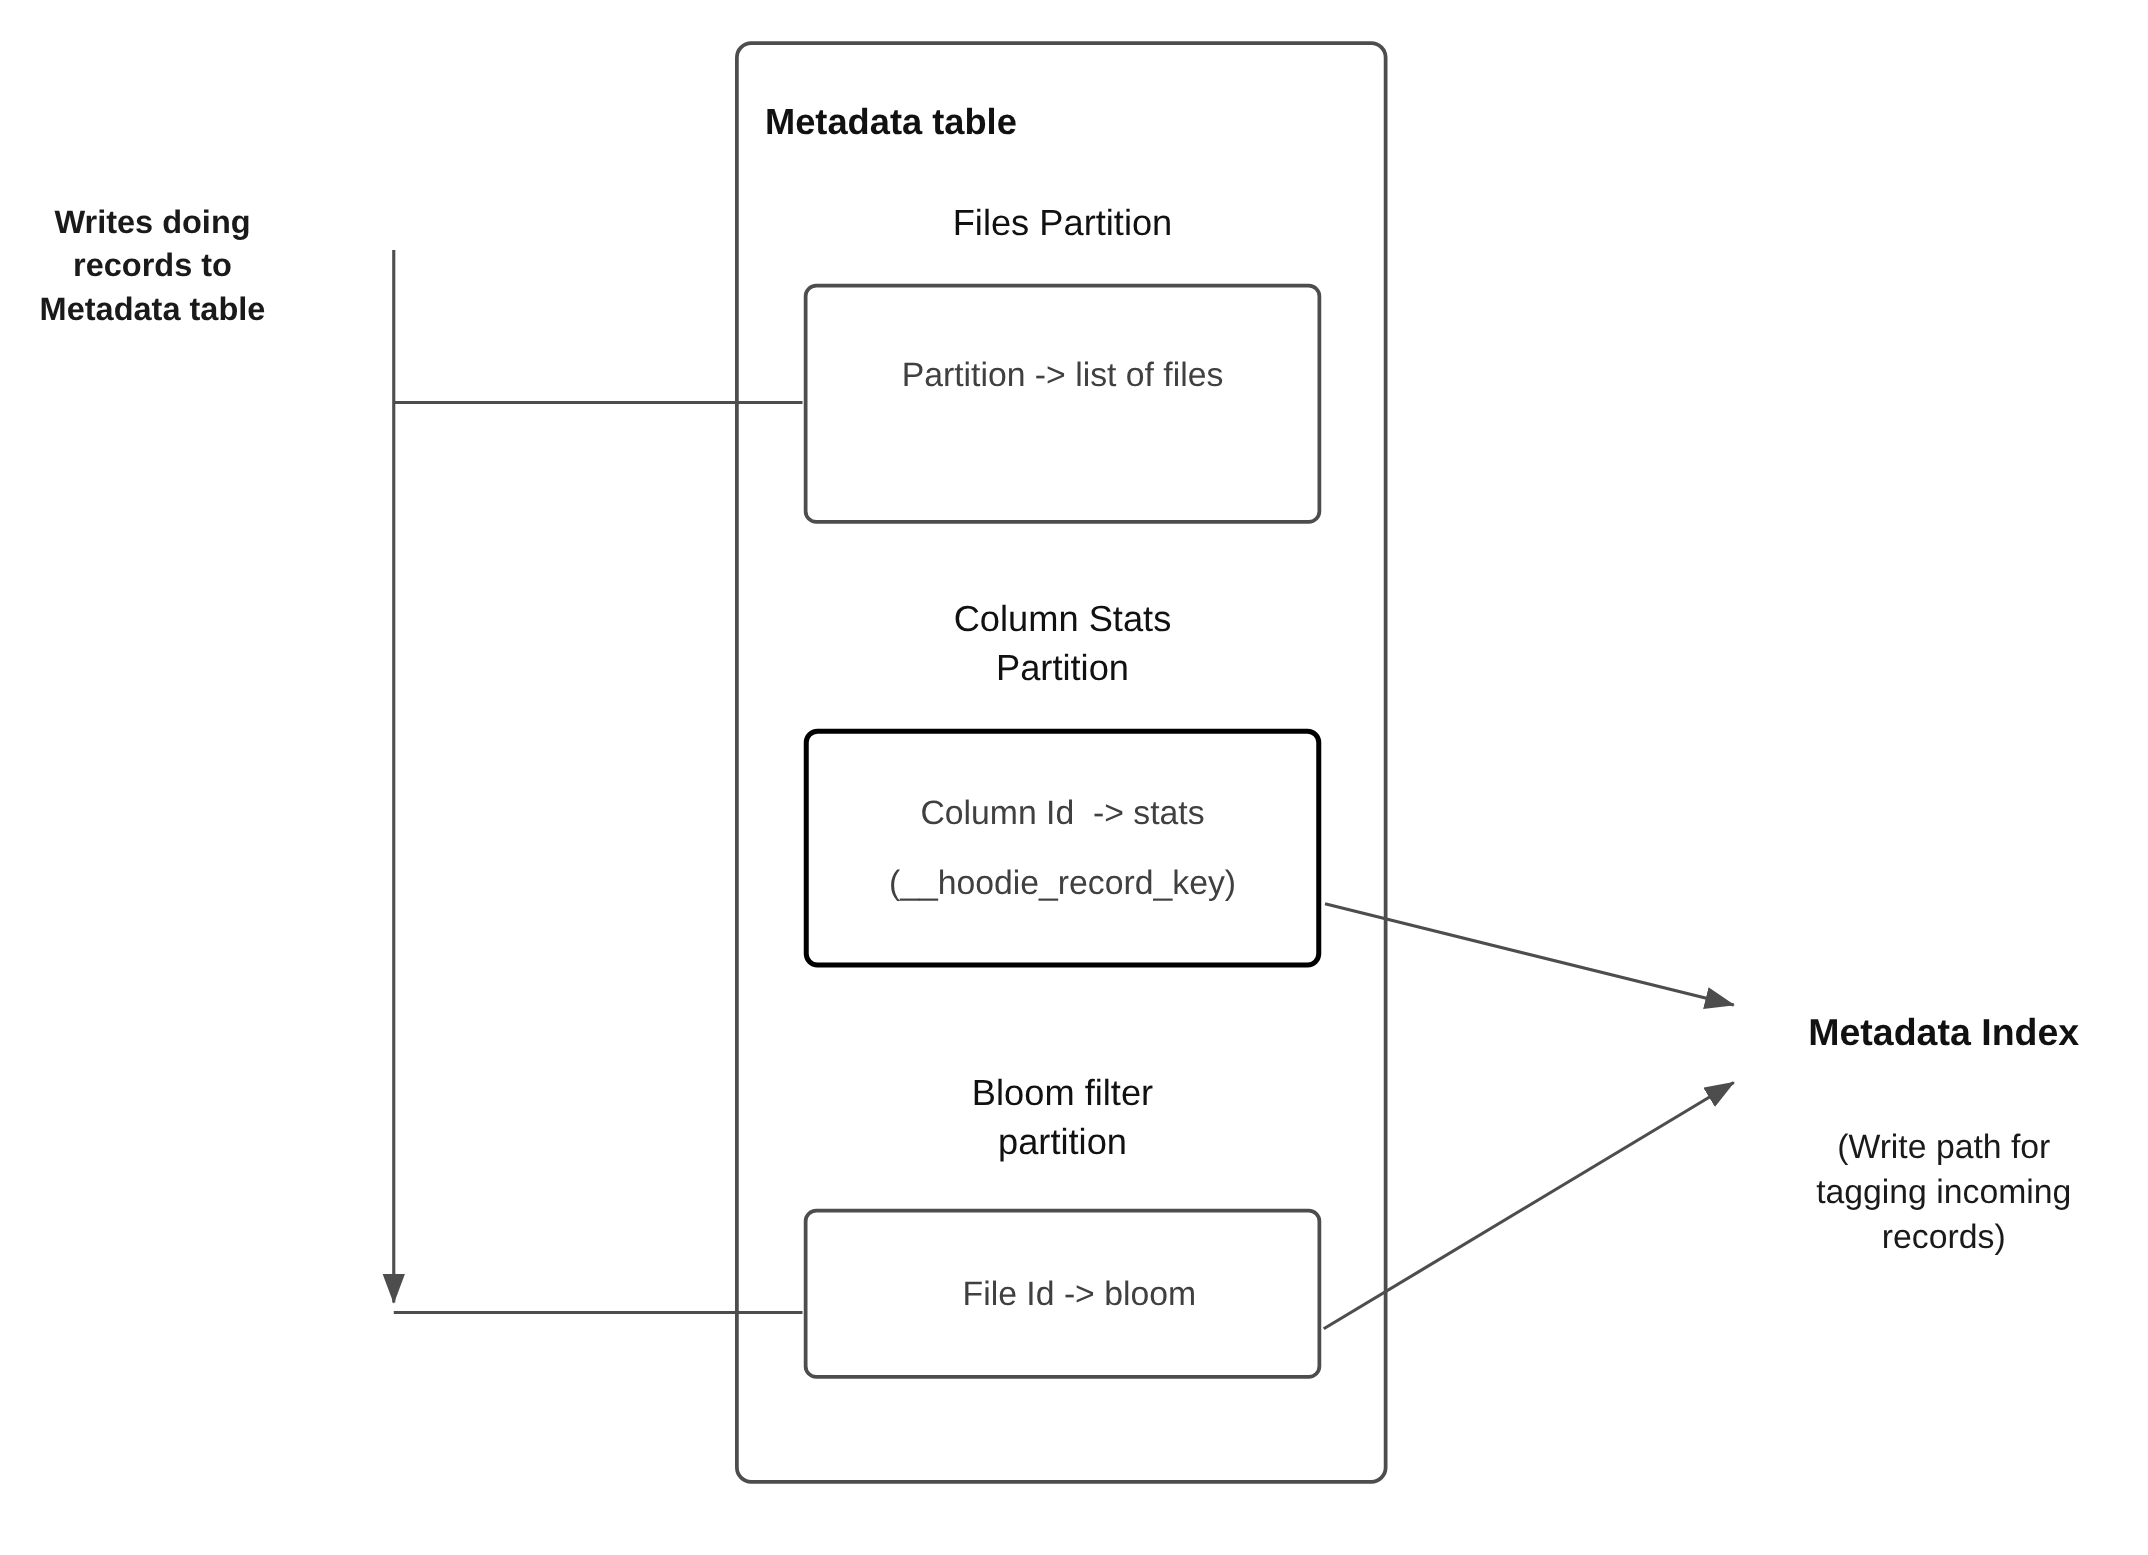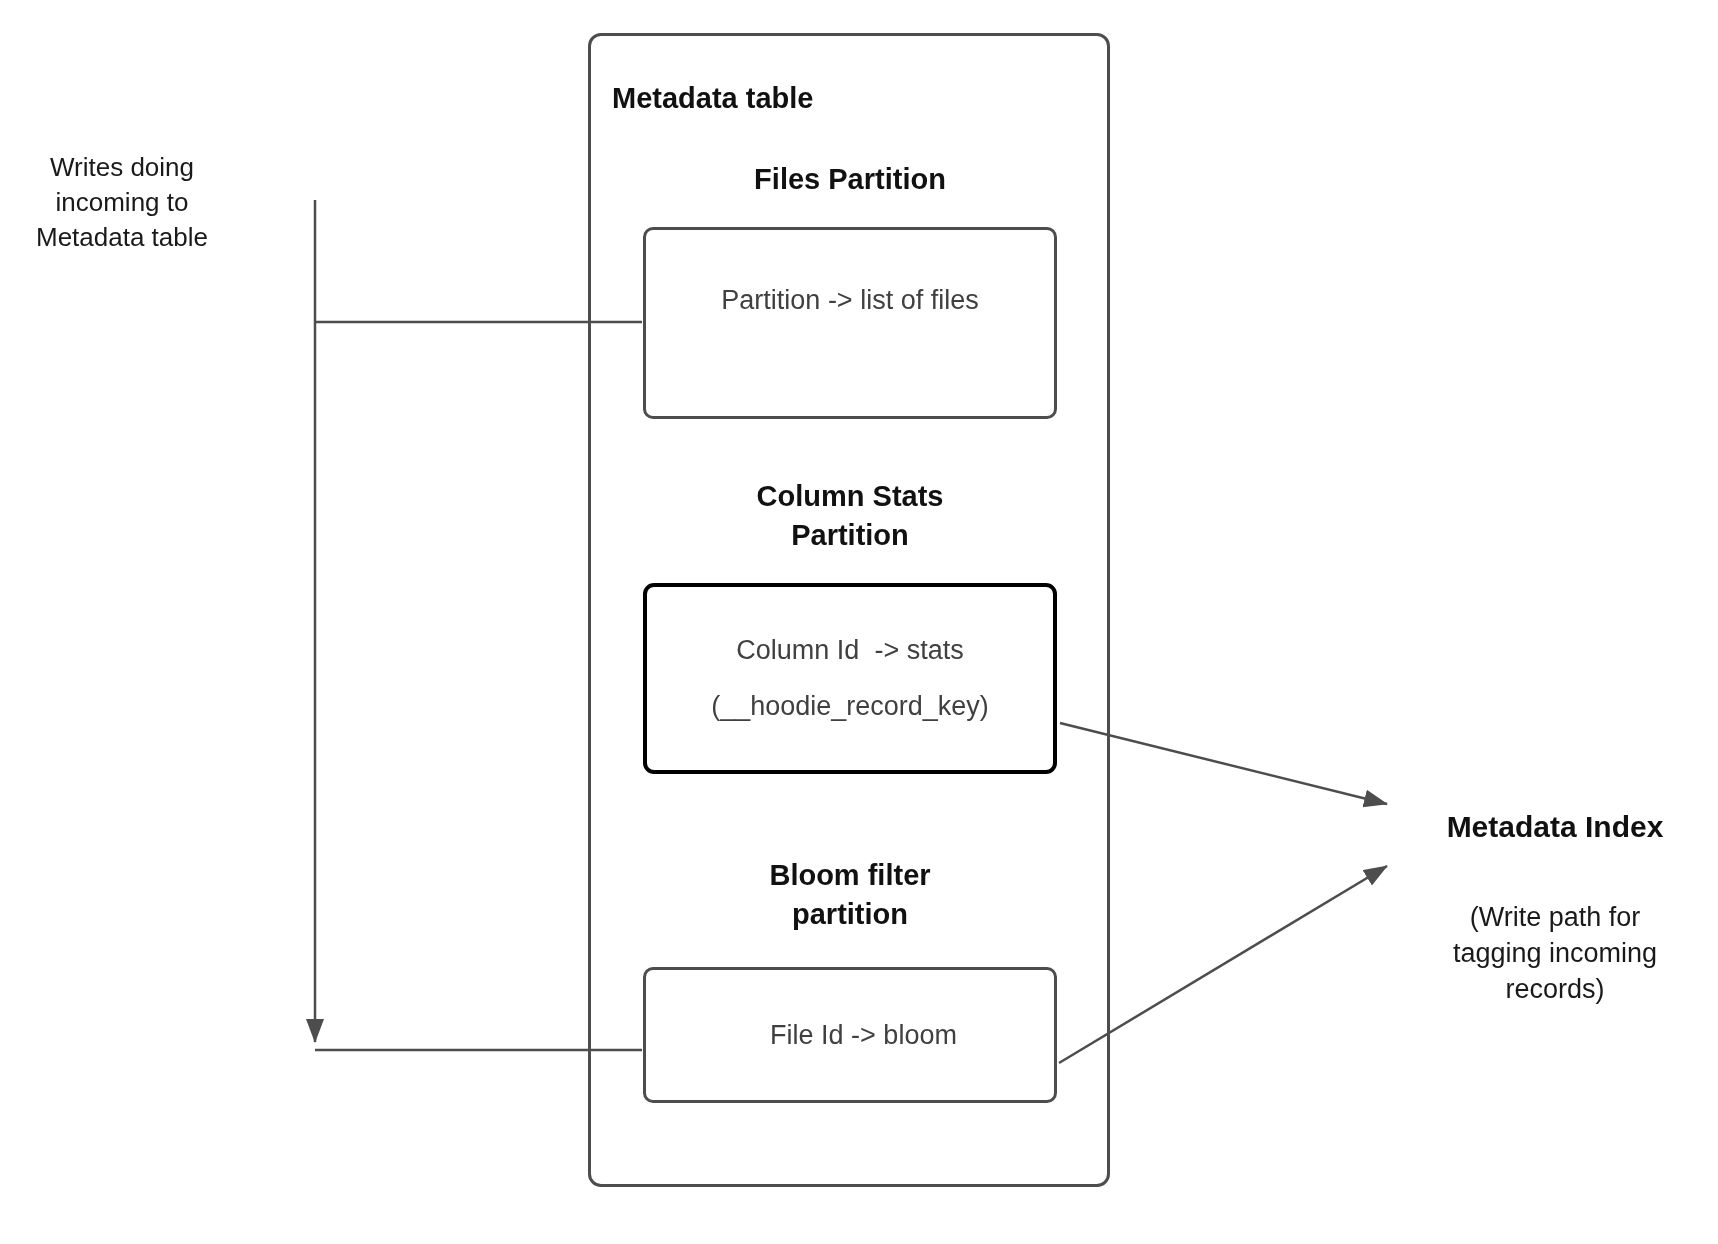--- a/index.html
+++ b/index.html
@@ -37,21 +37,21 @@
   }
   .outer-title {
     left: 612px;
     top: 82px;
     font-size: 29px;
     font-weight: bold;
     color: #111111;
   }
 
   .heading {
-    font-weight: bold;
+    font-weight: normal;
     font-size: 29px;
     line-height: 39px;
     text-align: center;
     color: #111111;
     width: 414px;
     left: 643px;
   }
   .heading span { display: block; }
 
   .inner-box {
@@ -76,22 +76,23 @@
   #files-box   { top: 227px; height: 192px; padding-bottom: 46px; }
   #stats-box   { top: 583px; height: 191px; border: 4px solid #000000; border-radius: 11px; gap: 19px; }
   #bloom-box   { top: 967px; height: 136px; padding-left: 27px; }
 
   #files-heading { top: 160px; }
   #stats-heading { top: 477px; }
   #bloom-heading { top: 856px; }
 
   .writes-label {
     left: 12px;
-    top: 150px;
+    top: 160px;
     width: 220px;
+    font-weight: bold;
   }
 
   .index-title {
     left: 1388px;
     top: 810px;
     width: 334px;
     text-align: center;
     font-size: 30px;
     font-weight: bold;
     color: #111111;
@@ -125,21 +126,21 @@
     </defs>
     <line x1="315" y1="200" x2="315" y2="1042" marker-end="url(#arrowhead)"></line>
     <line x1="315" y1="322" x2="642" y2="322"></line>
     <line x1="315" y1="1050" x2="642" y2="1050"></line>
     <line x1="1060" y1="723" x2="1387" y2="804" marker-end="url(#arrowhead)"></line>
     <line x1="1059" y1="1063" x2="1387" y2="866" marker-end="url(#arrowhead)"></line>
   </svg>
 
   <div class="abs multiline writes-label">
     <span>Writes doing</span>
-    <span>incoming to</span>
+    <span>records to</span>
     <span>Metadata table</span>
   </div>
 
   <div class="abs outer-box"></div>
   <div class="abs outer-title">Metadata table</div>
 
   <div class="abs heading" id="files-heading">
     <span>Files Partition</span>
   </div>
   <div class="abs inner-box" id="files-box">

